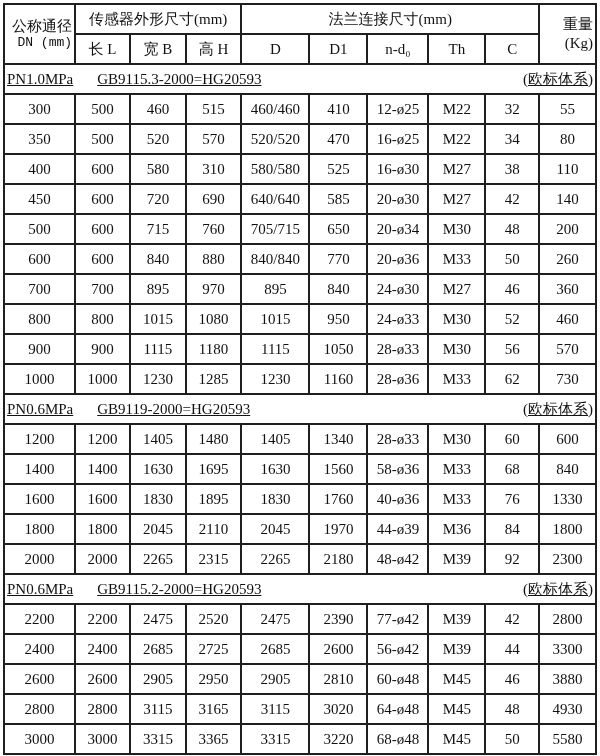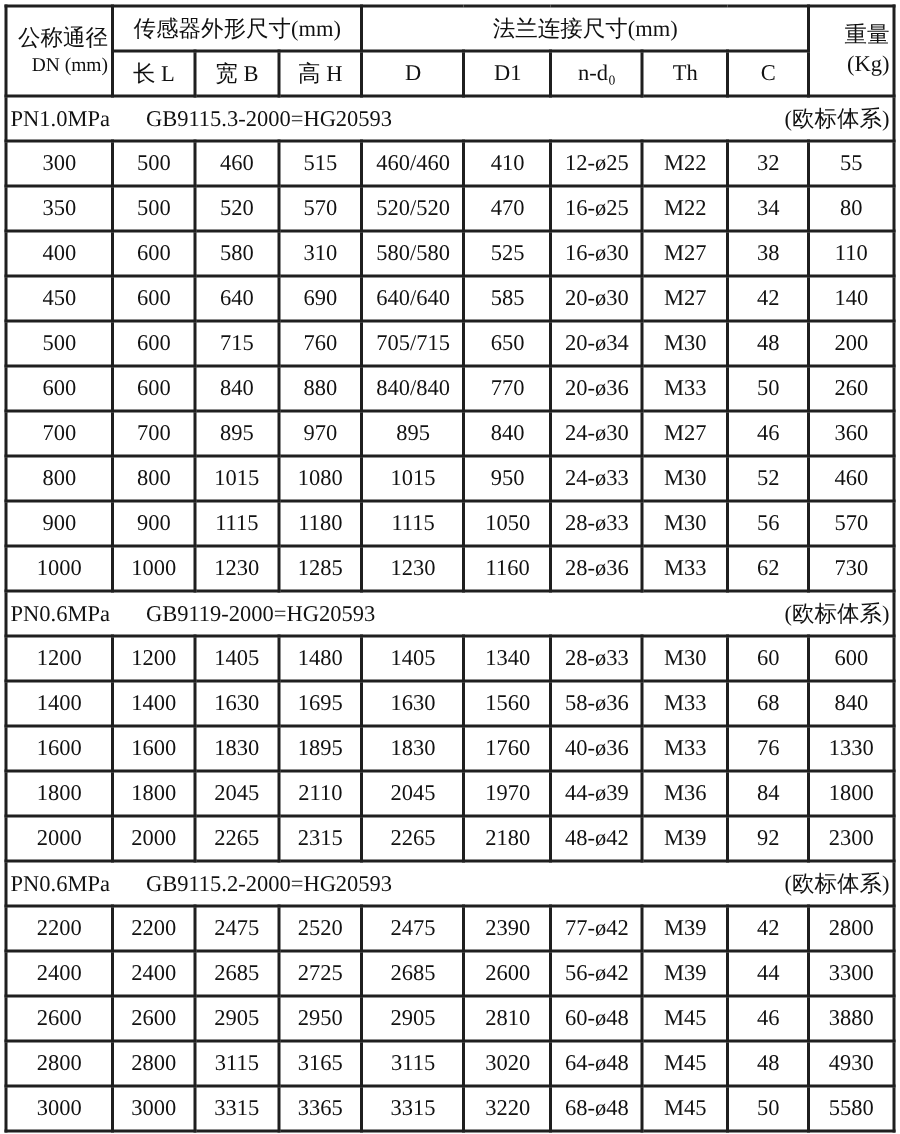--- a/index.html
+++ b/index.html
@@ -24,29 +24,30 @@
     vertical-align: middle;
     font-weight: normal;
     font-size: 15px;
     height: 30px;
     padding: 0 2px;
     white-space: nowrap;
     overflow: hidden;
   }
   th.group { font-size: 15px; }
   .dn-cell div, .wt-cell div { line-height: 1.25; text-align: right; }
-  .dn-line2 { font-size: 13px; letter-spacing: 0px; }
+  .dn-line2 { font-size: 13px; letter-spacing: 0px; font-family: Liberation Mono, monospace; }
   td.section-cell {
     padding: 0 7px;
     text-align: left;
   }
   .section-line {
     display: flex;
-    align-items: flex-end;
+    align-items: center;
     width: 100%;
+    text-decoration: underline;
   }
   .section-line .std { margin-left: 24px; }
   .section-line .note { margin-left: auto; }
 </style>
 </head>
 <body>
 
 <table class="spec">
   <colgroup>
     <col style="width:12.0%">
@@ -126,21 +127,21 @@
         <td>580/580</td>
         <td>525</td>
         <td>16-ø30</td>
         <td>M27</td>
         <td>38</td>
         <td>110</td>
       </tr>
       <tr>
         <td>450</td>
         <td>600</td>
-        <td>640</td>
+        <td>720</td>
         <td>690</td>
         <td>640/640</td>
         <td>585</td>
         <td>20-ø30</td>
         <td>M27</td>
         <td>42</td>
         <td>140</td>
       </tr>
       <tr>
         <td>500</td>

